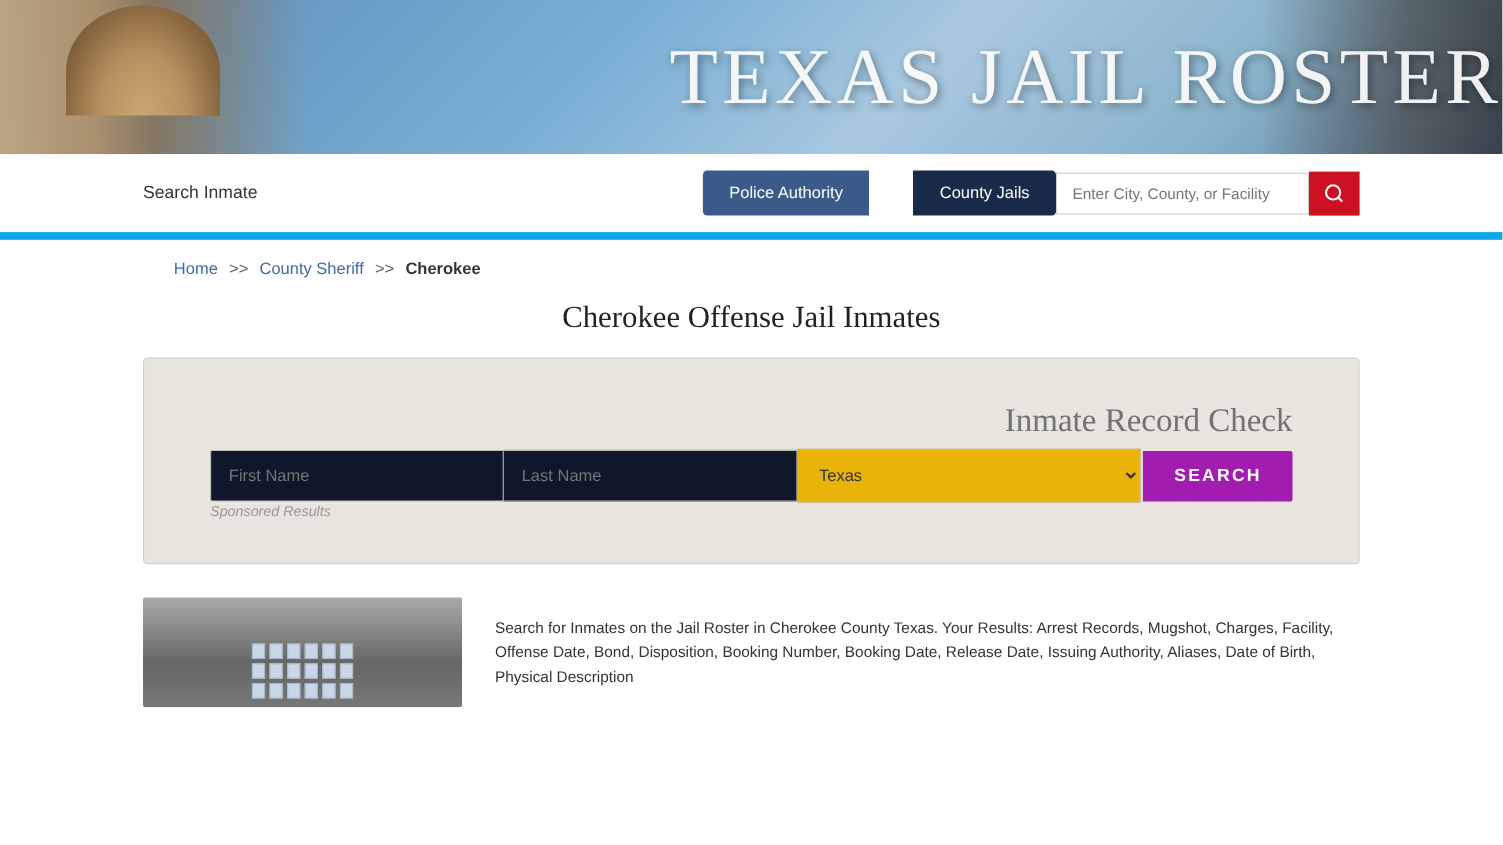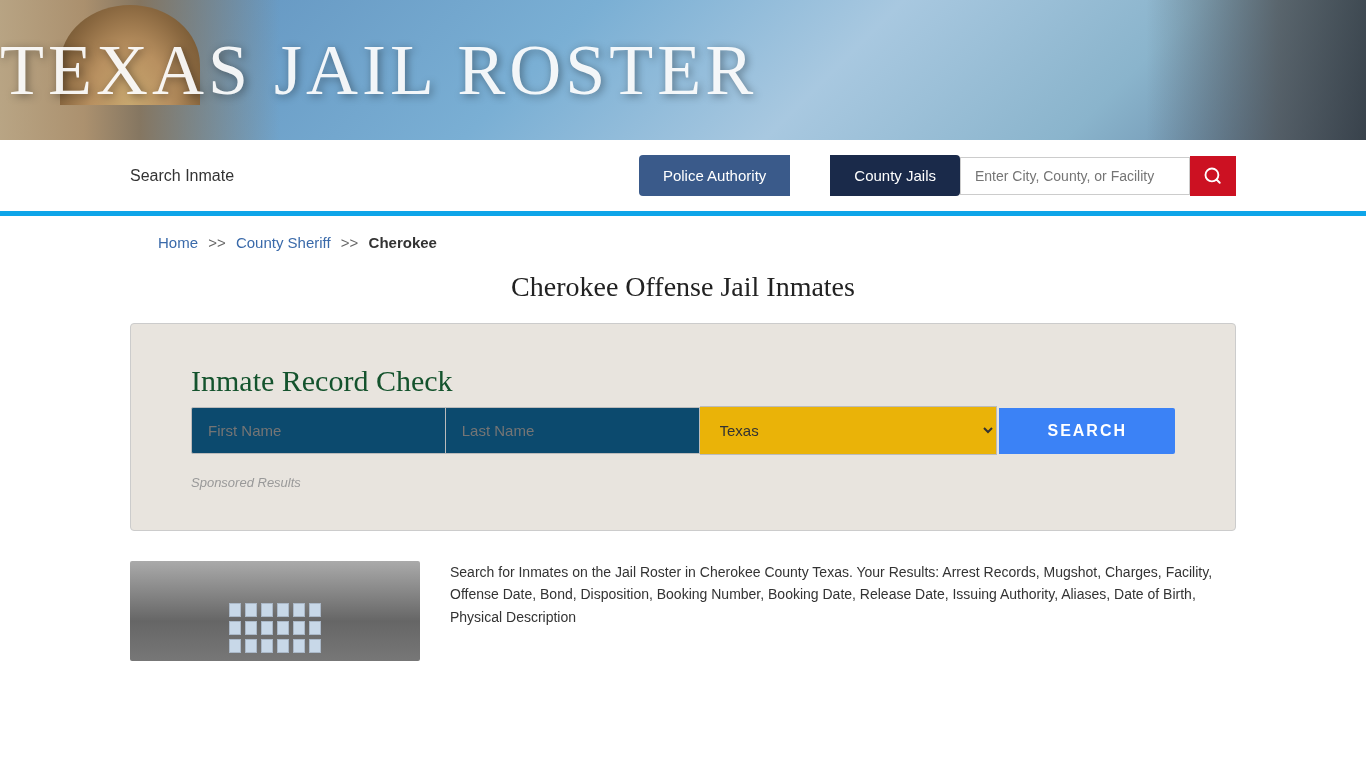--- a/index.html
+++ b/index.html
@@ -7,21 +7,21 @@
 
     
     .header-banner {
       width: 1366px;
       height: 140px;
       background: linear-gradient(135deg, #5a8ab8 0%, #7aafd4 40%, #a8c8e0 60%, #8ab4cc 80%, #5a7a9a 100%);
       position: relative;
       overflow: hidden;
       display: flex;
       align-items: center;
-      justify-content: flex-start;
+      justify-content: flex-end;
     }
     .header-banner .capitol-img {
       position: absolute;
       left: 0;
       top: 0;
       width: 280px;
       height: 140px;
       background: linear-gradient(to right, #c8a87a 0%, #b89060 30%, #8a7050 50%, transparent 100%);
       opacity: 0.85;
     }
@@ -53,21 +53,21 @@
       background: linear-gradient(to left, #2a2a2a 0%, #4a4a4a 40%, transparent 100%);
       opacity: 0.7;
     }
 
     
     .nav-bar {
       display: flex;
       align-items: center;
       padding: 15px 130px;
       background: #fff;
-      border-bottom: 5px solid #0ea5e9;
+      border-bottom: 7px solid #0ea5e9;
     }
     .nav-bar .search-inmate-label {
       font-family: Arial, sans-serif;
       font-size: 16px;
       color: #333;
       margin-right: auto;
     }
     .nav-buttons {
       display: flex;
       align-items: center;
@@ -144,24 +144,24 @@
 
     
     .record-check-box {
       margin: 0 130px 30px;
       background: #e8e4de;
       border: 1px solid #ccc;
       border-radius: 4px;
       padding: 40px 60px 40px;
     }
     .record-check-box .rc-title {
-      text-align: left;
+      text-align: right;
       font-family: Georgia, serif;
       font-size: 30px;
-      color: #14532d;
+      color: #737373;
       margin-bottom: 8px;
     }
     .record-check-box .rc-subtitle {
       text-align: center;
       font-family: Arial, sans-serif;
       font-size: 16px;
       color: #555;
       margin-bottom: 32px;
     }
     .rc-form {
@@ -170,50 +170,49 @@
       align-items: center;
     }
     .rc-input {
       flex: 1;
       padding: 14px 16px;
       font-size: 15px;
       font-family: Arial, sans-serif;
       border: 1px solid #bbb;
       color: #999;
       outline: none;
-      background: #0c4a6e;
+      background: #0f172a;
     }
     .rc-input:first-child { border-radius: 2px 0 0 2px; }
     .rc-select {
       flex: 1.2;
       padding: 14px 16px;
       font-size: 15px;
       font-family: Arial, sans-serif;
       border: 1px solid #bbb;
       border-left: none;
       color: #333;
       outline: none;
       background: #eab308;
       cursor: pointer;
     }
     .rc-search-btn {
-      background: #3b82f6;
+      background: #a21caf;
       color: #fff;
       border: none;
-      padding: 14px 48px;
+      padding: 14px 28px;
       font-size: 16px;
       font-family: Arial, sans-serif;
       font-weight: bold;
       letter-spacing: 2px;
       cursor: pointer;
       border-radius: 0 2px 2px 0;
       margin-left: 2px;
     }
     .sponsored-results {
-      margin-top: 20px;
       font-family: Arial, sans-serif;
       font-size: 13px;
       color: #999;
       font-style: italic;
     }
 
     
     .bottom-section {
       display: flex;
       gap: 30px;
@@ -245,20 +244,21 @@
     }
     .window-cell {
       background: #c8d8e8;
       border: 1px solid #aab8c8;
     }
     .bottom-text {
       font-family: Arial, sans-serif;
       font-size: 14px;
       color: #333;
       line-height: 1.6;
+      margin-top: 16px;
     }
   </style>
 </head>
 <body>
 
 <div class="header-banner">
   <div class="capitol-img"></div>
   <div class="capitol-dome"></div>
   <span class="title-text">Texas Jail Roster</span>
   <div class="keys-img"></div>

